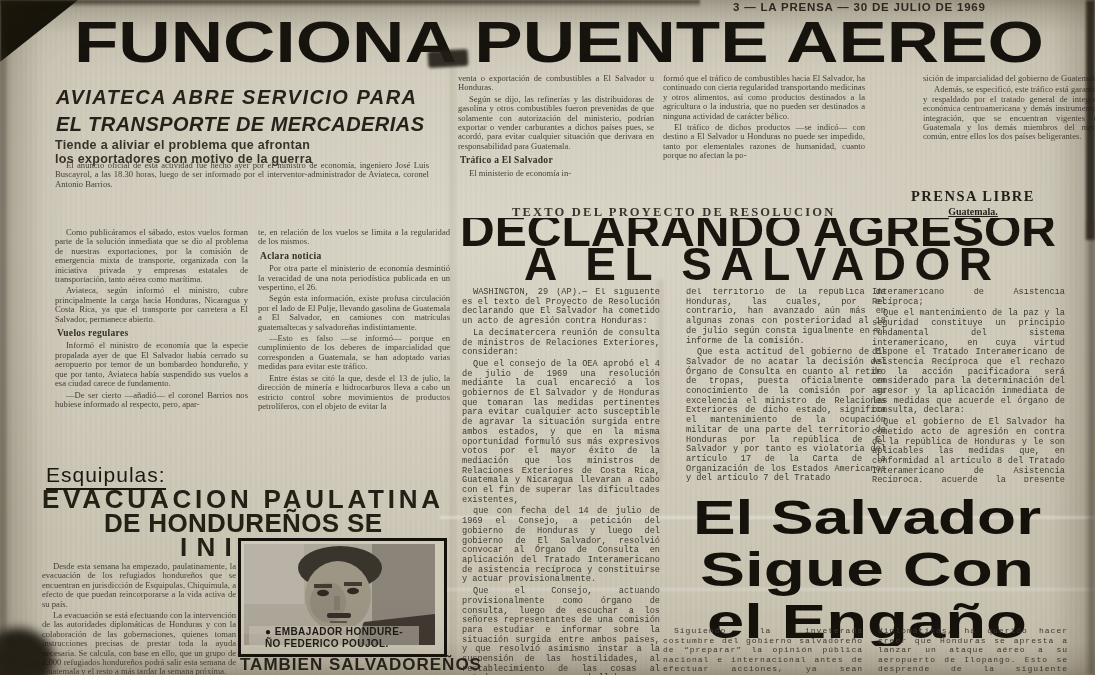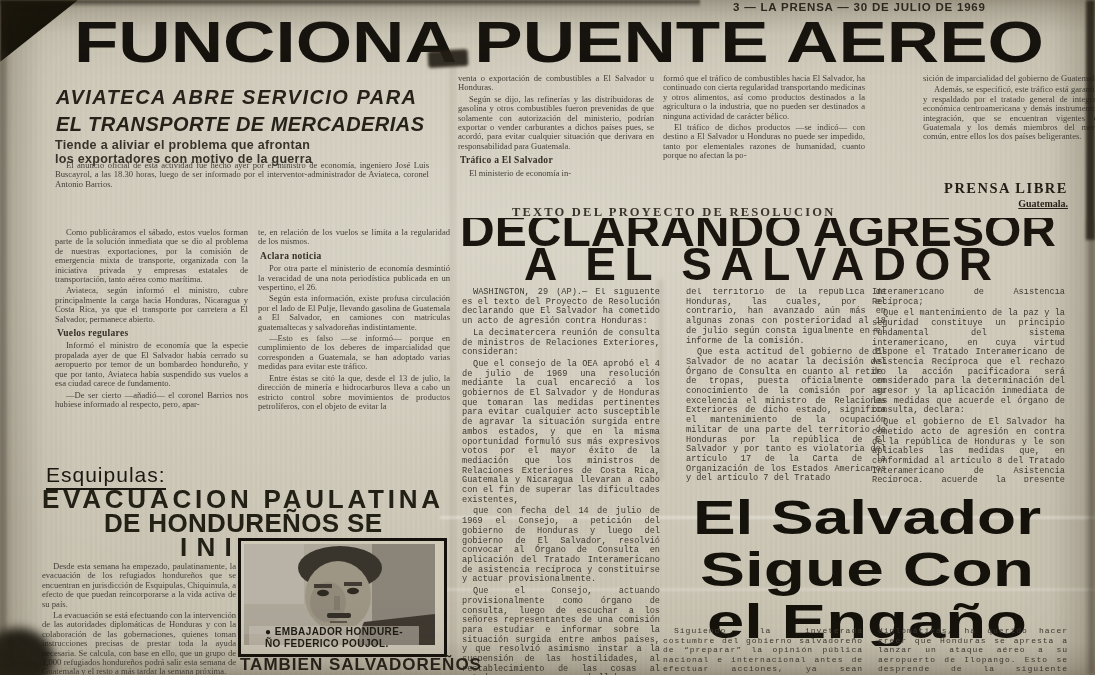--- a/index.html
+++ b/index.html
@@ -61,21 +61,21 @@
   .col{position:absolute;overflow:hidden;text-align:justify;z-index:2;color:#46413a;
     filter:blur(.32px);}
   .serif-body{font-family:"Liberation Serif",serif;font-size:8.6px;line-height:9.4px;}
   .mono-body{font-family:"Liberation Mono",monospace;font-size:8.6px;line-height:9.7px;
     color:#3e3931;}
   .mono-sp{letter-spacing:1px;font-size:8px;line-height:9.6px;}
   .col p{margin:0 0 2px 0;text-indent:11px;}
   .col p.noindent{text-indent:0;}
   .col h4{margin:5px 0 3px 2px;font-size:9.5px;letter-spacing:.3px;color:#332f26;
     font-family:"Liberation Serif",serif;text-indent:0;font-weight:bold;}
-  .credit{left:878px;top:180px;width:190px;text-align:right;font-weight:bold;
+  .credit{left:878px;top:188px;width:190px;text-align:center;font-weight:bold;
     color:#241f16;z-index:2;filter:blur(.3px);}
   .credit .l1{font-size:14.5px;letter-spacing:1.5px;}
   .credit .l2{font-size:10px;margin-top:1px;text-decoration:underline;}
   
   .photo{left:238px;top:538px;width:197px;height:107px;border:3px solid #14110c;
     background:#cfc9b8;padding:3px;z-index:2;}
   .photo svg{display:block;filter:blur(.7px) contrast(.92);}
   .photo-caption{position:absolute;left:8px;bottom:5px;font-family:"Liberation Sans",sans-serif;
     font-weight:bold;font-size:10px;line-height:11.5px;letter-spacing:.4px;color:#1d1a13;
     background:rgba(203,197,184,.55);padding:0 16px;filter:blur(.2px);}

